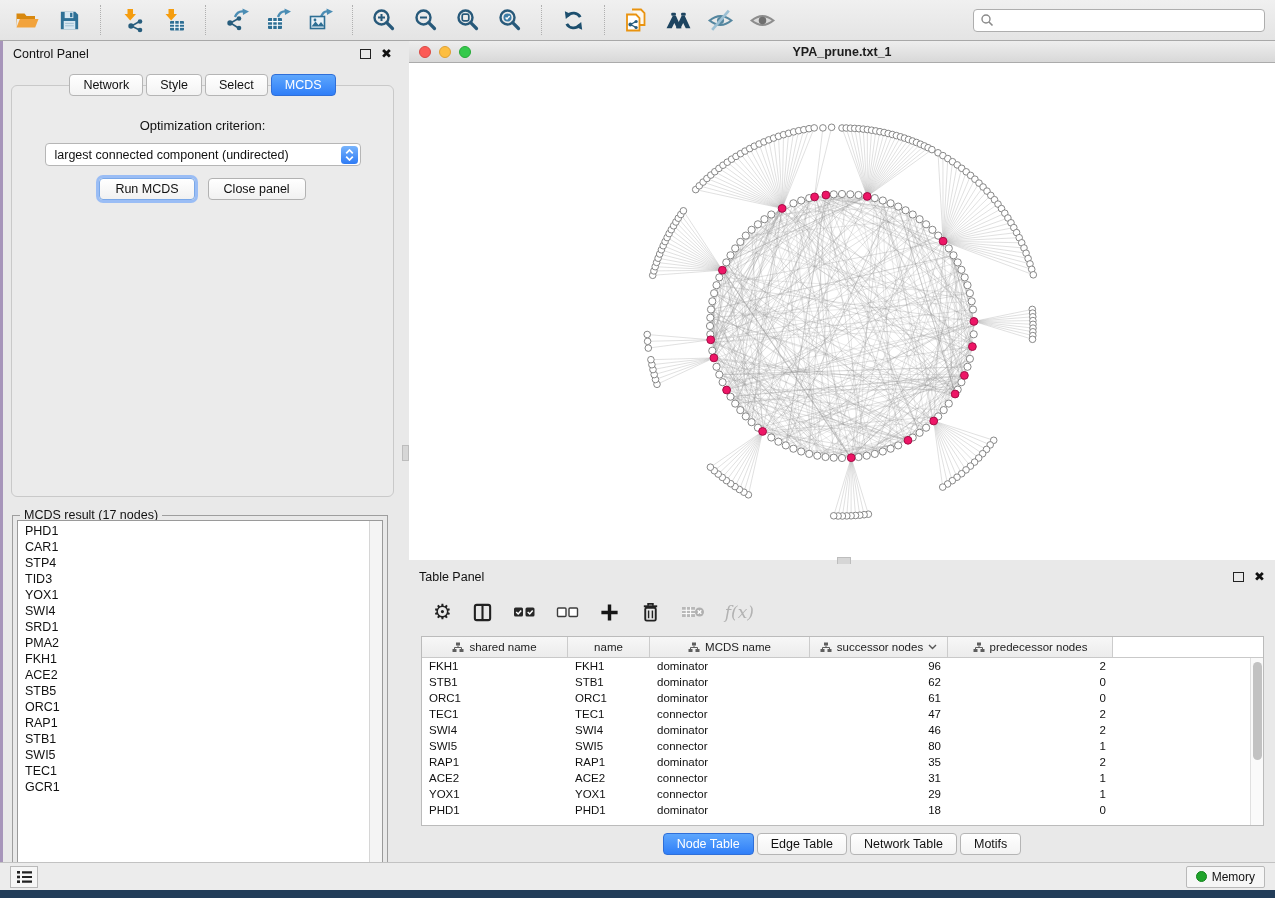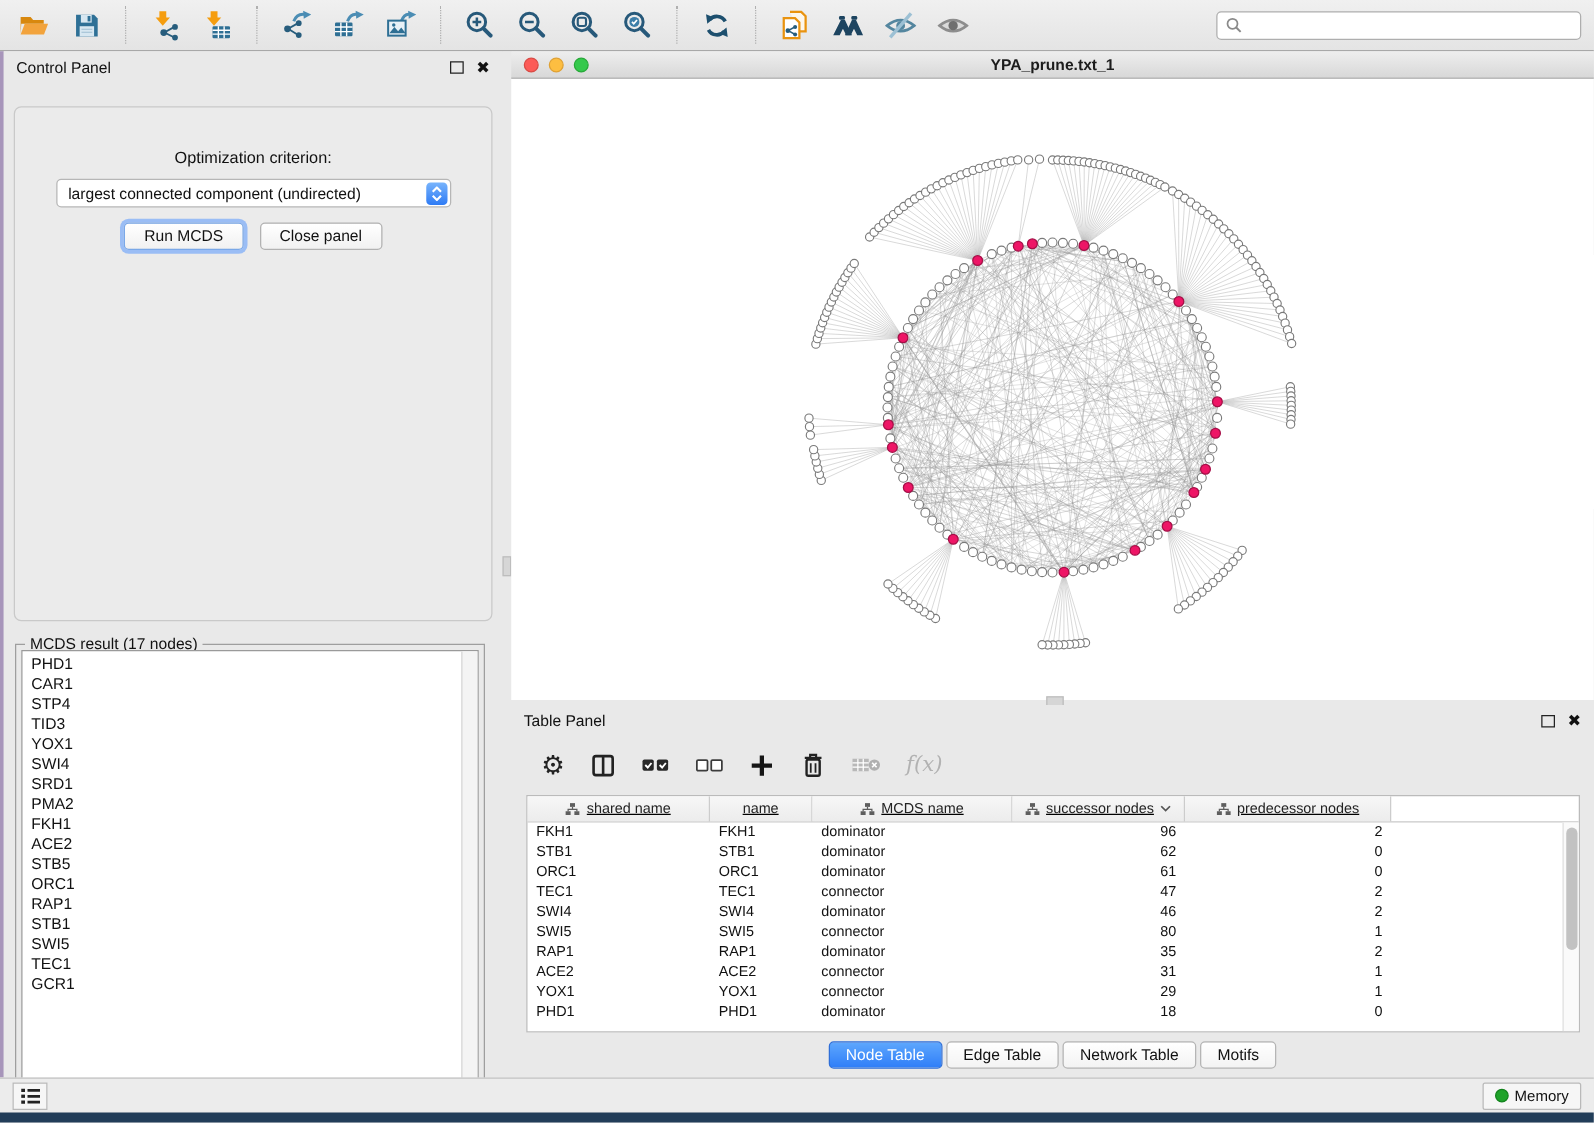--- a/index.html
+++ b/index.html
@@ -82,21 +82,21 @@
 
   
   .table-panel { position:absolute; left:409px; top:564px; width:866px; height:298px; background:#e9e9e9; }
   .tp-toolbar { position:absolute; left:12px; top:28px; right:12px; height:40px;
     display:flex; align-items:center; gap:20px; padding-left:12px; }
   .tp-icon { display:flex; align-items:center; justify-content:center; cursor:pointer; }
   .gear-glyph { font-size:21px; color:#222; line-height:20px; font-family:"DejaVu Sans",sans-serif; }
   .fx-label { font-family:"DejaVu Serif",serif; font-style:italic; font-size:17px; color:#b2b2b2; }
 
   .table-wrap { position:absolute; left:12px; top:72px; right:11px; bottom:36px;
-    background:#fff; border:1px solid #bbbbbb; overflow:hidden;text-decoration:underline; }
+    background:#fff; border:1px solid #bbbbbb; overflow:hidden; }
   .thead { display:flex; height:21px; border-bottom:1px solid #c9c9c9; }
   .th { background:linear-gradient(#f7f7f7,#ececec); border-right:1px solid #cccccc;
     display:flex; align-items:center; justify-content:center; gap:5px; font-size:11.5px; color:#222; cursor:pointer; }
   .th:nth-child(1){ width:146px; } .th:nth-child(2){ width:82px;align-items:center; } .th:nth-child(3){ width:160px; }
   .th:nth-child(4){ width:138px;align-items:center; } .th:nth-child(5){ width:165px; }
   .tbody { position:absolute; left:0; right:13px; top:21px; bottom:0; }
   .tr { display:flex; height:16px; align-items:center; cursor:default; }
   .td { font-size:11.5px; color:#111; padding:0 7px; white-space:nowrap; }
   .td:nth-child(1){ width:146px; } .td:nth-child(2){ width:82px; } .td:nth-child(3){ width:160px; }
   .td:nth-child(4){ width:138px; text-align:right; } .td:nth-child(5){ width:165px; text-align:right; }
@@ -273,20 +273,26 @@
 
   <div class="left-strip"></div>
 
   <div class="control-panel">
     <div class="panel-header">
       <span class="panel-title">Control Panel</span>
       <span class="spacer"></span>
       <span class="float-icon"></span>
       <span class="close-icon">✖</span>
     </div>
+    <div class="cp-tabs">
+        <button class="tab">Network</button>
+        <button class="tab">Style</button>
+        <button class="tab">Select</button>
+        <button class="tab active">MCDS</button>
+      </div>
     <div class="cp-box">
       <div class="opt-label">Optimization criterion:</div>
       <div class="select">
         <span class="sel-text">largest connected component (undirected)</span>
         <span class="stepper">
           <svg width="9" height="12" viewBox="0 0 9 12">
               <path d="M1.2 4.4 L4.5 1 L7.8 4.4" fill="none" stroke="#fff" stroke-width="1.7"></path>
               <path d="M1.2 7.6 L4.5 11 L7.8 7.6" fill="none" stroke="#fff" stroke-width="1.7"></path>
             </svg>
         </span>

